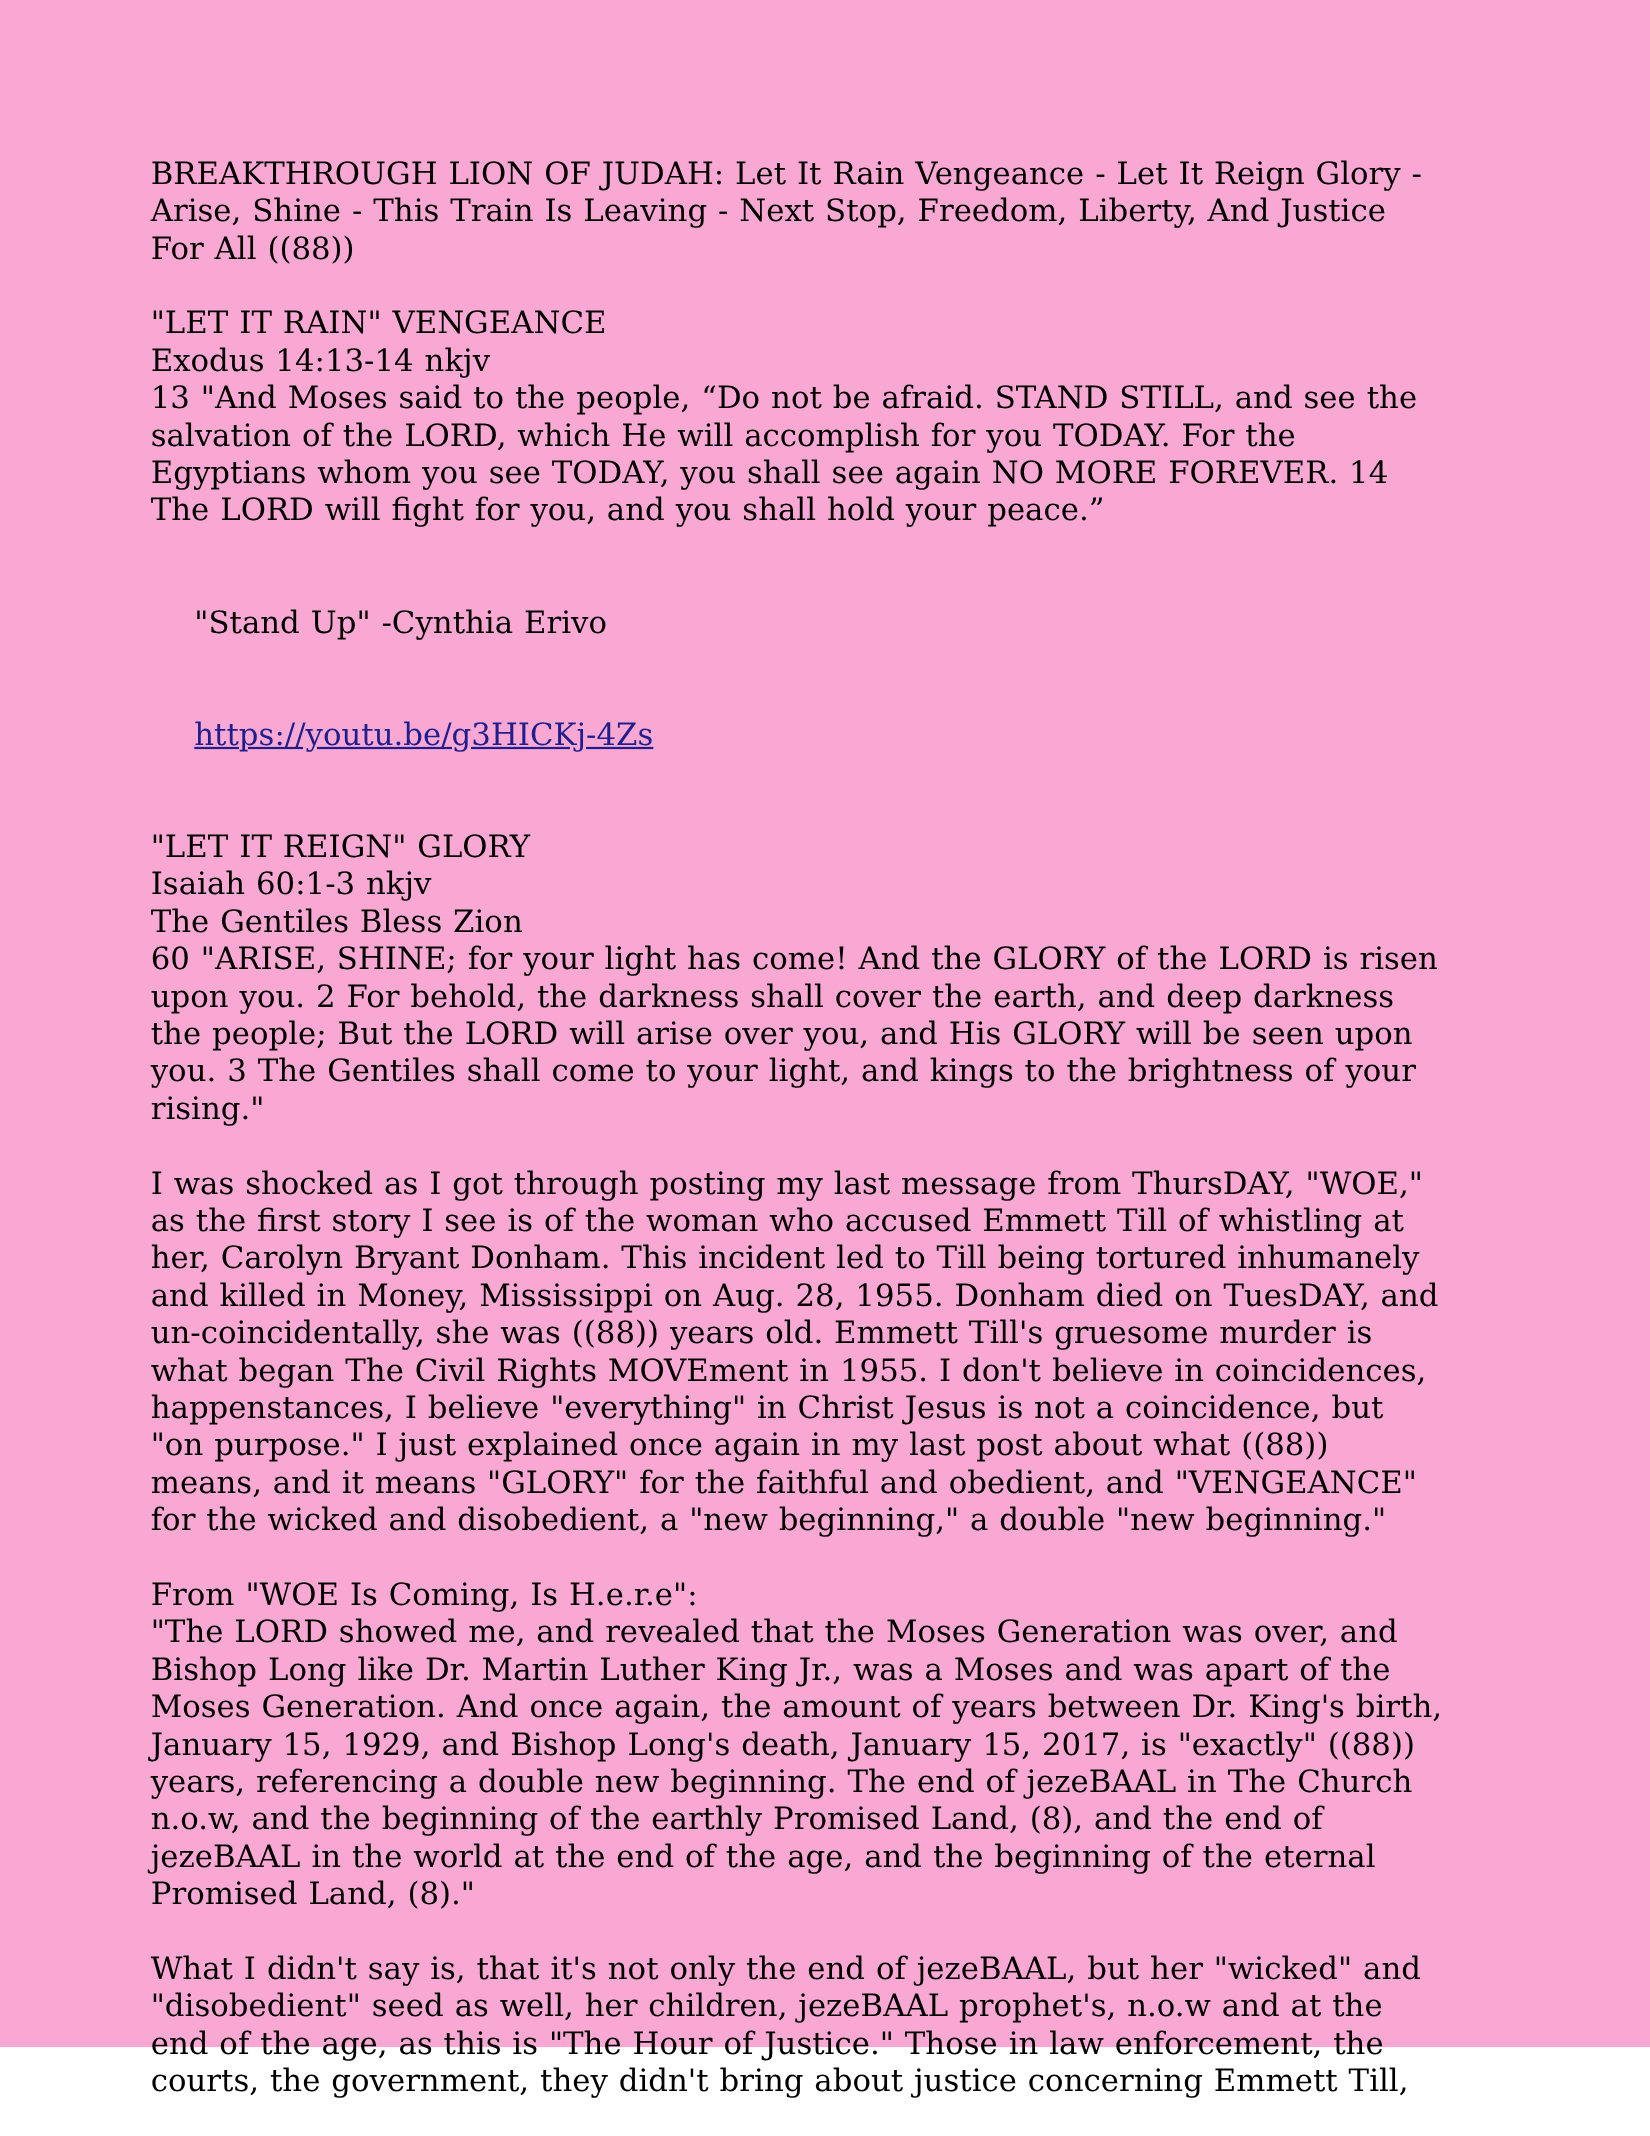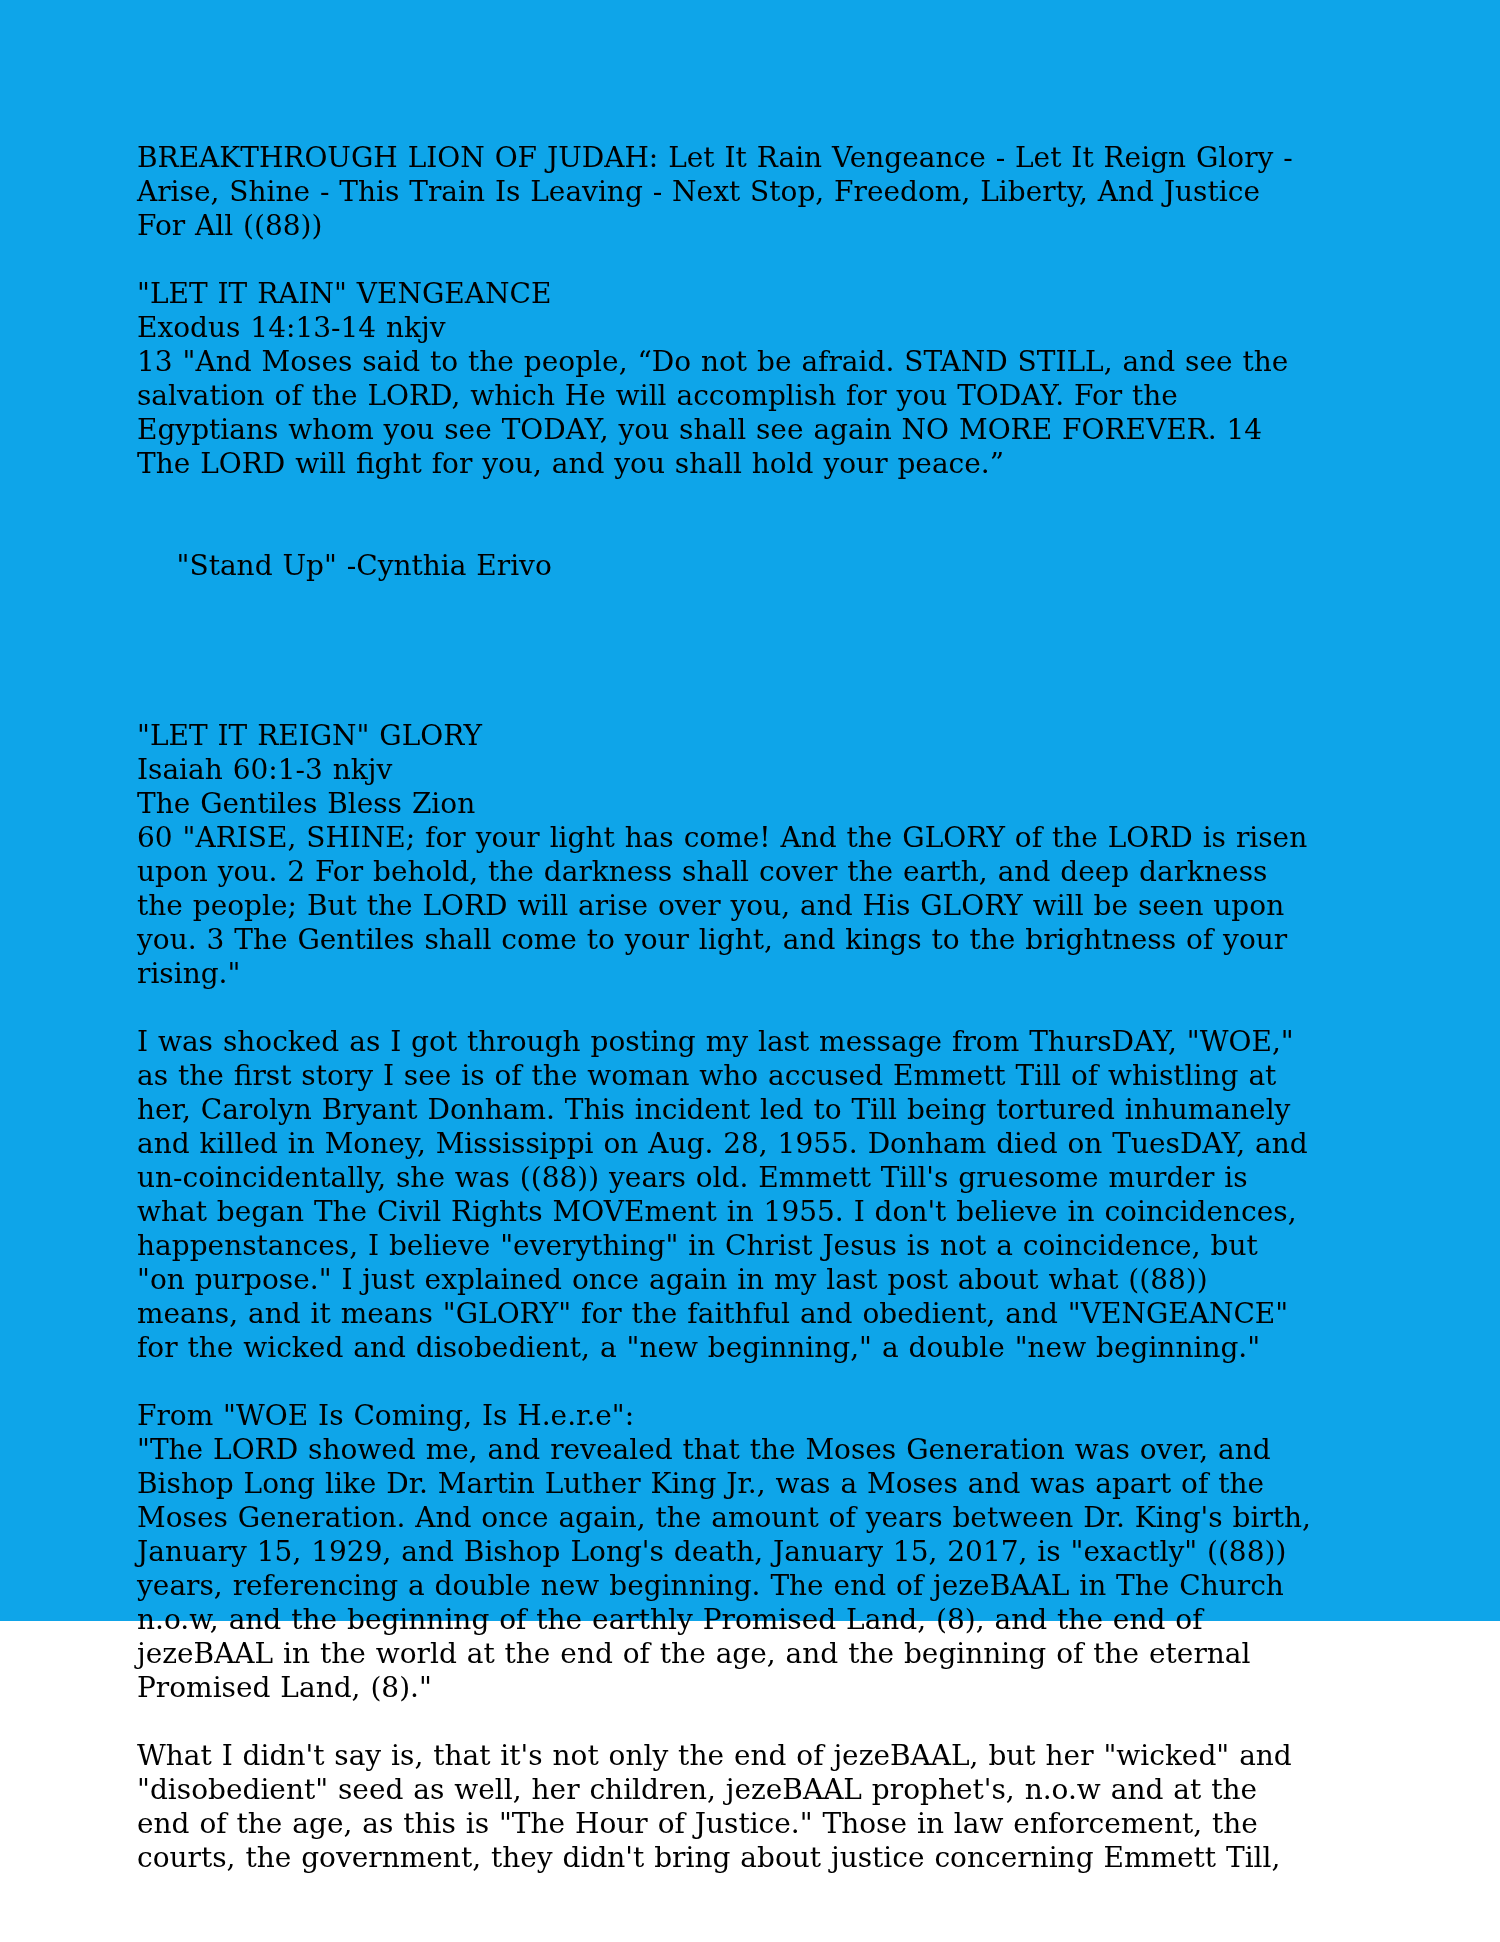--- a/index.html
+++ b/index.html
@@ -10,23 +10,23 @@
   body {
     width: 1500px;
     height: 1942px;
     font-family: "DejaVu Serif", serif;
     color: #000000;
     overflow: hidden;
   }
   .page {
     box-sizing: border-box;
     width: 1500px;
-    height: 1621px;
+    height: 1861px;
     padding: 141px 70px 0 137px;
-    background: #0ea5e9;
+    background: #f9a8d4;
   }
   .para {
     white-space: pre-wrap;
     font-size: 28px;
     line-height: 34px;
     margin: 0 0 34px 0;
     max-width: 1293px;
     word-spacing: 1px;
   }
   .doc-link {
@@ -47,20 +47,21 @@
   <p class="para">"LET IT RAIN" VENGEANCE
 Exodus 14:13-14 nkjv
 13 "And Moses said to the people, “Do not be afraid. STAND STILL, and see the
 salvation of the LORD, which He will accomplish for you TODAY. For the
 Egyptians whom you see TODAY, you shall see again NO MORE FOREVER. 14
 The LORD will fight for you, and you shall hold your peace.”</p>
 
   <p class="para">
     <span>"Stand Up" -Cynthia Erivo</span>
     <br>
+    <a id="yt-link" class="doc-link" href="#" style="color: rgb(30, 30, 140);">https://youtu.be/g3HICKj-4Zs</a>
   </p>
 
   <p class="para">"LET IT REIGN" GLORY
 Isaiah 60:1-3 nkjv
 The Gentiles Bless Zion
 60 "ARISE, SHINE; for your light has come! And the GLORY of the LORD is risen
 upon you. 2 For behold, the darkness shall cover the earth, and deep darkness
 the people; But the LORD will arise over you, and His GLORY will be seen upon
 you. 3 The Gentiles shall come to your light, and kings to the brightness of your
 rising."</p>

